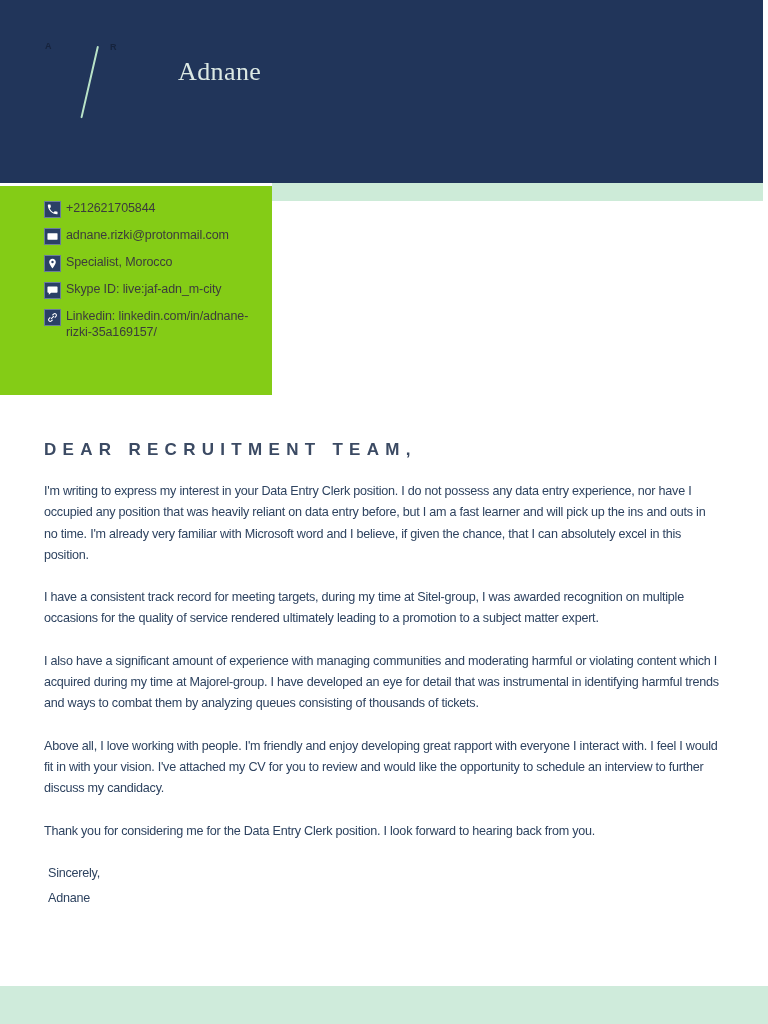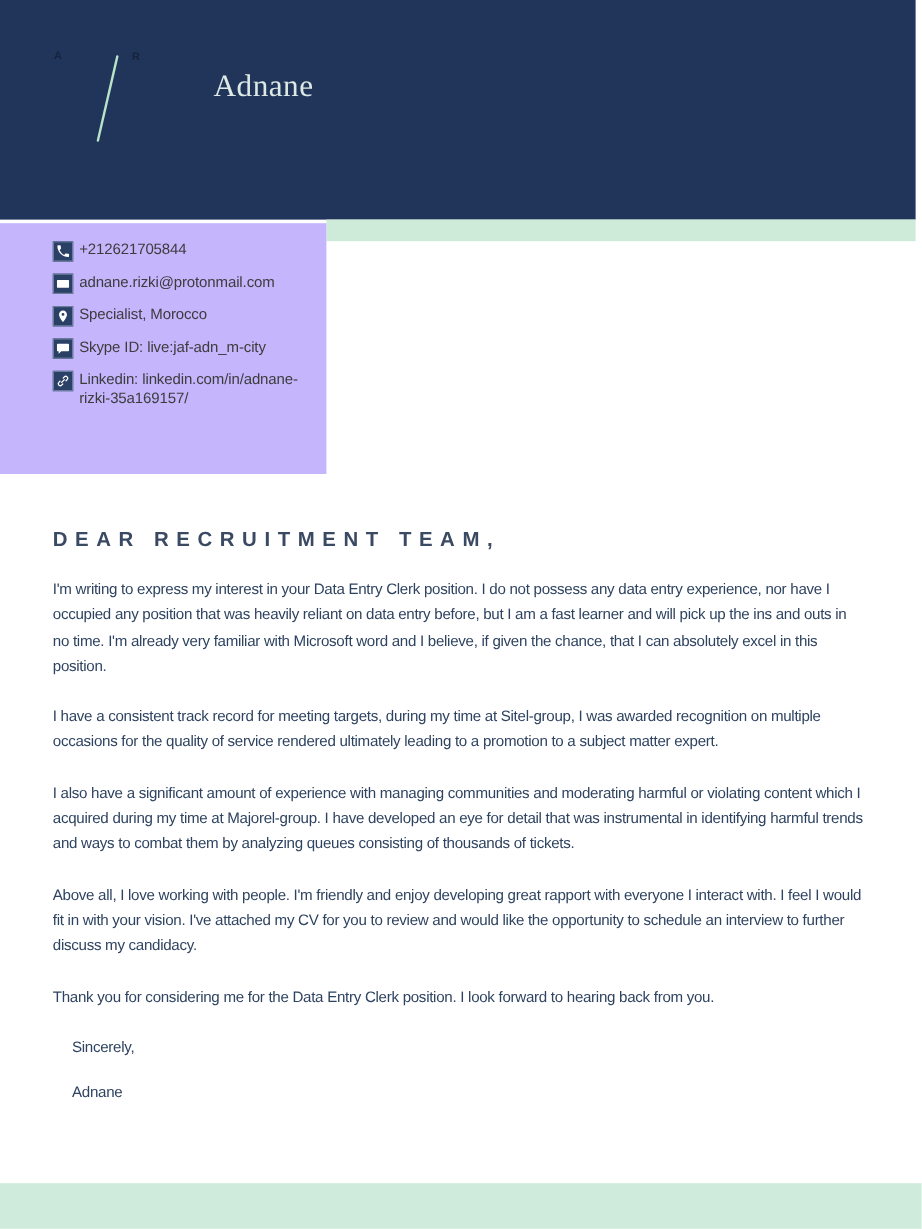--- a/index.html
+++ b/index.html
@@ -96,21 +96,21 @@
     background: #cdebd8;
   }
 
   
   .sidebar {
     position: absolute;
     left: 0;
     top: 186px;
     width: 272px;
     height: 209px;
-    background: #c4b5fd;
+    background: #84cc16;
   }
 
   .contact-list {
     position: absolute;
     left: 44px;
     top: 14px;
     width: 228px;
   }
   .contact-item {
     display: flex;
@@ -166,21 +166,21 @@
     color: #2e4360;
     margin: 0 0 21px 0;
     text-align: left;
     letter-spacing: -.24px;
   }
   .sign-off {
     font-family: "Liberation Sans", sans-serif;
     font-size: 12.6px;
     line-height: 21.3px;
     color: #2e4360;
-    margin: 16px;
+    margin: 4px;
     letter-spacing: -.24px;
   }
 
   
   .footer-band {
     position: absolute;
     left: 0;
     top: 986px;
     width: 768px;
     height: 38px;

